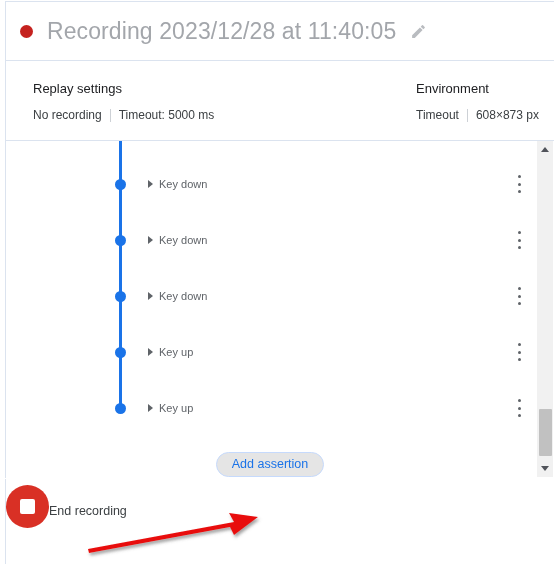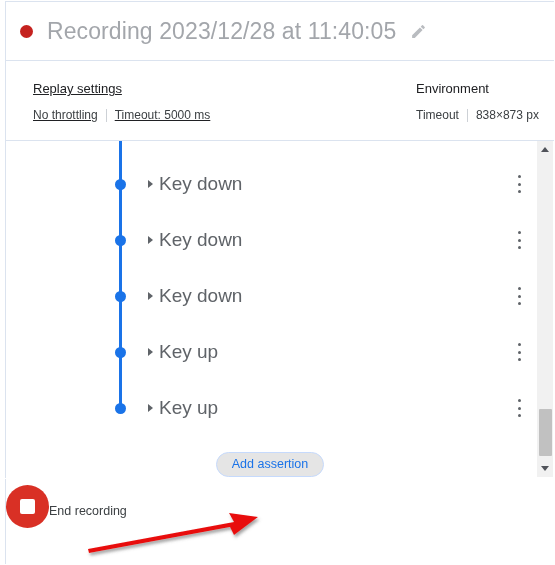--- a/index.html
+++ b/index.html
@@ -65,21 +65,21 @@
   }
 
   
   #settings-row {
     position: relative;
     height: 80px;
     border-bottom: 1px solid #dbe3ef;
     box-sizing: border-box;
   }
   .settings-group { position: absolute; top: 20px; }
-  #replay-settings-group { left: 27px; text-decoration: underline; }
+  #replay-settings-group { left: 27px; }
   #environment-group   { left: 410px; }
   .settings-title {
     font-size: 13px;
     color: #202124;
     margin-bottom: 12px;
     white-space: nowrap;
   }
   .settings-values {
     display: flex;
     align-items: center;
@@ -136,21 +136,21 @@
     left: 142px;
     width: 0; height: 0;
     border-left: 5px solid #5f6368;
     border-top: 4px solid transparent;
     border-bottom: 4px solid transparent;
     cursor: pointer;
   }
   .step-label {
     position: absolute;
     left: 153px;
-    font-size: 19px;
+    font-size: 11px;
     color: #5f6368;
     white-space: nowrap;
   }
   .step-menu {
     position: absolute;
     left: 508px;
     width: 10px;
     height: 18px;
     display: flex;
     flex-direction: column;
@@ -293,31 +293,31 @@
       <svg width="17" height="17" viewBox="0 0 24 24" aria-hidden="true">
         <path d="M3 17.25V21h3.75L17.81 9.94l-3.75-3.75L3 17.25zM20.71 7.04a1 1 0 0 0 0-1.41l-2.34-2.34a1 1 0 0 0-1.41 0l-1.83 1.83 3.75 3.75 1.83-1.83z" fill="#b9bcc0"></path>
       </svg>
     </span>
   </div>
 
   <div id="settings-row">
     <div class="settings-group" id="replay-settings-group">
       <div class="settings-title">Replay settings</div>
       <div class="settings-values">
-        <span>No throttling</span>
+        <span>No recording</span>
         <span class="sep"></span>
         <span>Timeout: 5000 ms</span>
       </div>
     </div>
     <div class="settings-group" id="environment-group">
       <div class="settings-title">Environment</div>
       <div class="settings-values">
         <span>Timeout</span>
         <span class="sep"></span>
-        <span>838×873 px</span>
+        <span>608×873 px</span>
       </div>
     </div>
   </div>
 
   <div id="steps-area">
     <div id="steps-scroll">
       <div id="timeline-line"></div>
 
       <div class="step-row" style="top:28px">
         <span class="step-bullet"></span>

